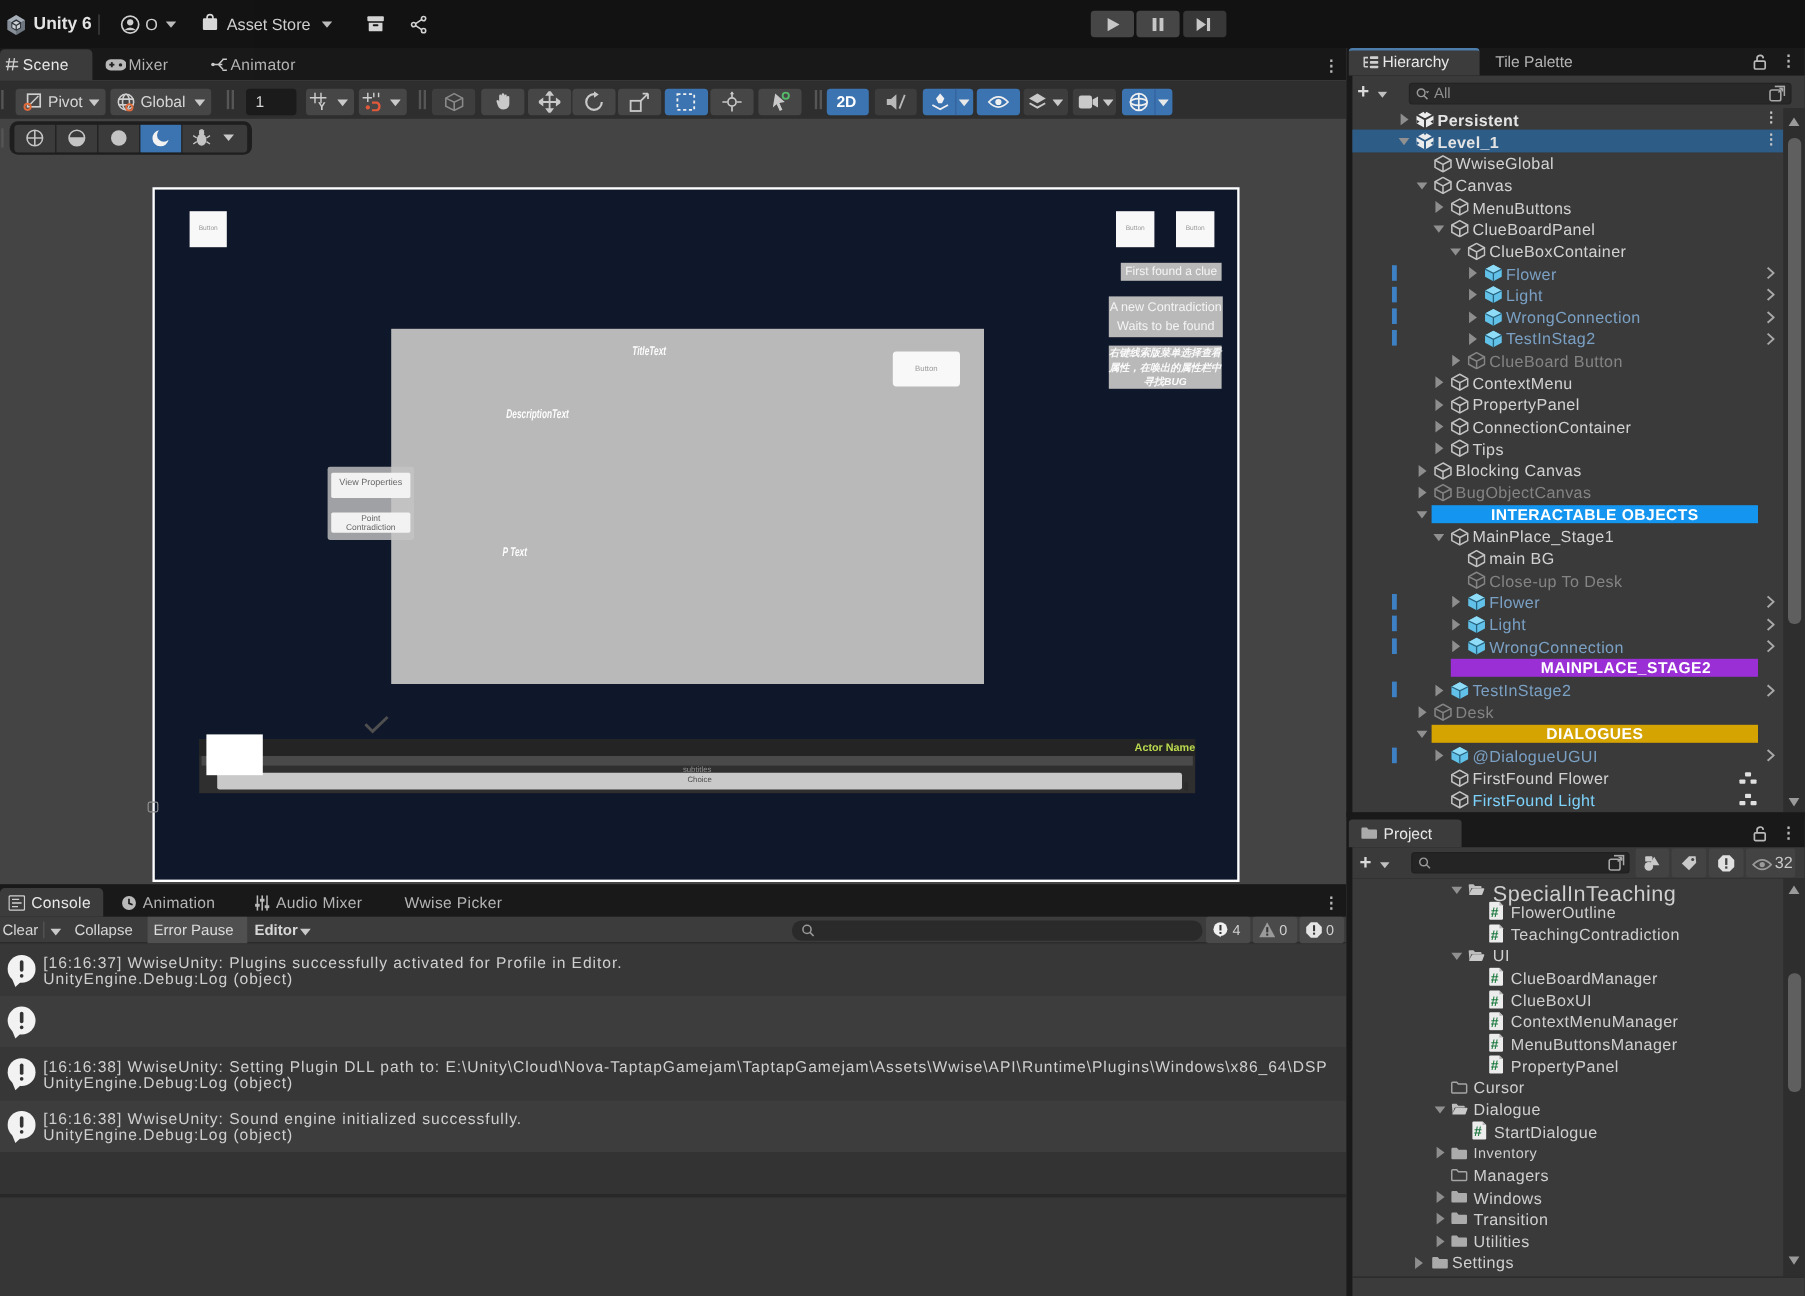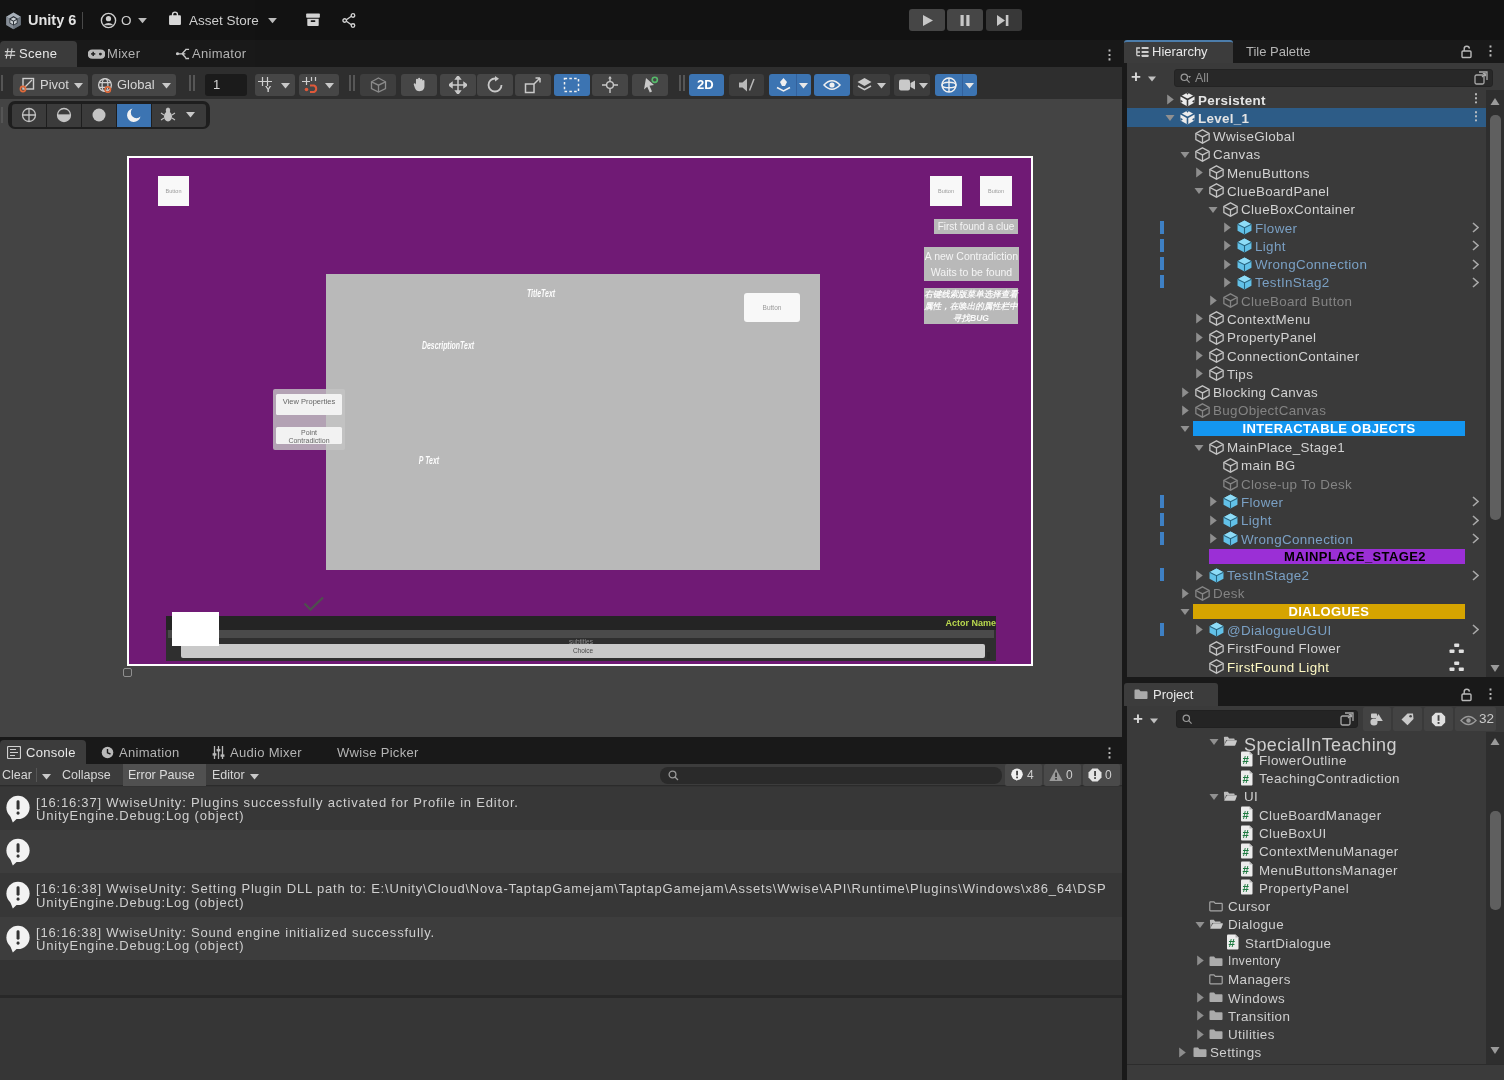--- a/index.html
+++ b/index.html
@@ -16,21 +16,21 @@
   .tabstrip{position:absolute;background:#191919;}
   .tab{position:absolute;font-size:13px;color:#b4b4b4;letter-spacing:0.3px;}
   .tab-active{background:#3c3c3c;color:#e8e8e8;border-radius:4px 4px 0 0;}
   
   #maintoolbar{left:0;top:67px;width:1122px;height:32px;background:#2e2e2e;}
   .tbbtn{position:absolute;top:7px;height:22px;background:#464646;border-radius:3px;}
   .tbbtn-blue{background:#3c74b2;}
   .tbtxt{color:#d6d6d6;font-size:13px;}
   
   #viewport{left:0;top:99px;width:1122px;height:638px;background:#444444;overflow:hidden;}
-  #gamecanvas{position:absolute;left:127px;top:57px;width:906px;height:510px;background:#701a75;border:2px solid #ffffff;}
+  #gamecanvas{position:absolute;left:127px;top:57px;width:906px;height:579px;background:#0f172a;border:2px solid #ffffff;}
   .cv-btn{position:absolute;background:#f8f8f8;color:#9a9a9a;text-align:center;}
   .cv-box{position:absolute;background:#b9b9b9;color:#f4f4f4;text-align:center;}
   
   #console{left:0;top:737px;width:1122px;height:343px;background:#333333;}
   .crow{position:absolute;left:0;width:1122px;height:43.2px;}
   .ctext{position:absolute;left:36px;color:#cfcfcf;font-size:13px;line-height:13.2px;letter-spacing:0.8px;white-space:pre;}
   
   #rightpanel{left:1127px;top:40px;width:377px;height:1040px;background:#3a3a3a;}
 </style>
 </head>
@@ -445,21 +445,21 @@
 
     <div style="position:absolute;left:0;top:27px;width:1122px;height:22px;background:#3c3c3c;border-bottom:1px solid #2b2b2b;"></div>
     <div style="position:absolute;left:2px;top:31px;font-size:12.5px;color:#d6d6d6;">Clear</div>
     <div style="position:absolute;left:36px;top:31px;width:1px;height:14px;background:#565656;"></div>
     <svg class="ico" style="left:42px;top:36px" width="9" height="7" viewBox="0 0 9 7">
       <polygon points="0,1 9,1 4.5,6.5" fill="#c9c9c9"></polygon>
     </svg>
     <div style="position:absolute;left:62px;top:31px;font-size:12.5px;color:#d6d6d6;">Collapse</div>
     <div style="position:absolute;left:123px;top:27px;width:83px;height:22px;background:#505050;"></div>
     <div style="position:absolute;left:128px;top:31px;font-size:12.5px;color:#dcdcdc;">Error Pause</div>
-    <div style="position:absolute;left:212px;top:31px;font-size:12.5px;color:#d6d6d6;">Editor</div>
+    <div style="position:absolute;left:212px;top:31px;font-size:12.5px;color:#d6d6d6;font-weight:bold;">Editor</div>
     <svg class="ico" style="left:250px;top:36px" width="9" height="7" viewBox="0 0 9 7">
       <polygon points="0,1 9,1 4.5,6.5" fill="#c9c9c9"></polygon>
     </svg>
     <div style="position:absolute;left:660px;top:30px;width:342px;height:17px;background:#2a2a2a;border-radius:8px;"></div>
     <svg class="ico" style="left:668px;top:33px" width="11" height="11" viewBox="0 0 11 11">
       <circle cx="4.5" cy="4.5" r="3.4" fill="none" stroke="#9a9a9a" stroke-width="1.3"></circle>
       <path d="M7 7 L10 10" stroke="#9a9a9a" stroke-width="1.3"></path>
     </svg>
     <div style="position:absolute;left:1005px;top:27px;width:37px;height:22px;background:#4a4a4a;border-radius:2px;"></div>
     <div style="position:absolute;left:1044px;top:27px;width:37px;height:22px;background:#4a4a4a;border-radius:2px;"></div>
@@ -734,21 +734,21 @@
       <polygon points="1,0.5 7,5 1,9.5" fill="#8e8e8e"></polygon>
     </svg>
   <svg class="ico" style="left:101px;top:491px;" width="15" height="15" viewBox="0 0 14 14">
       <use href="#cube-prefab"></use>
     </svg>
   <div style="position:absolute;left:119px;top:491.5px;font-size:13.4px;color:#7aa0c4;letter-spacing:0.35px;white-space:nowrap;">WrongConnection</div>
   <svg class="ico" style="left:350px;top:493.0px" width="7" height="11" viewBox="0 0 7 11">
       <path d="M1 1 L6 5.5 L1 10" fill="none" stroke="#a8a8a8" stroke-width="1.6"></path>
     </svg>
   <div style="position:absolute;left:38px;top:491.5px;width:3.5px;height:13px;background:#3e80c4;"></div>
-  <div style="position:absolute;left:87px;top:508.8px;width:256px;height:15.5px;background:#9b2fd6;color:#000000;font-weight:bold;font-size:13px;letter-spacing:0.4px;text-align:center;line-height:15.5px;padding-left:36px;">MAINPLACE_STAGE2</div>
+  <div style="position:absolute;left:87px;top:508.8px;width:256px;height:15.5px;background:#9b2fd6;color:#ffffff;font-weight:bold;font-size:13px;letter-spacing:0.4px;text-align:center;line-height:15.5px;padding-left:36px;">MAINPLACE_STAGE2</div>
   <svg class="ico" style="left:73px;top:530px" width="9" height="11" viewBox="0 0 8 10">
       <polygon points="1,0.5 7,5 1,9.5" fill="#8e8e8e"></polygon>
     </svg>
   <svg class="ico" style="left:87px;top:528px;" width="15" height="15" viewBox="0 0 14 14">
       <use href="#cube-prefab"></use>
     </svg>
   <div style="position:absolute;left:105px;top:528.0px;font-size:13.4px;color:#7aa0c4;letter-spacing:0.35px;white-space:nowrap;">TestInStage2</div>
   <svg class="ico" style="left:350px;top:529.5px" width="7" height="11" viewBox="0 0 7 11">
       <path d="M1 1 L6 5.5 L1 10" fill="none" stroke="#a8a8a8" stroke-width="1.6"></path>
     </svg>
@@ -778,21 +778,21 @@
   <svg class="ico" style="left:87px;top:601px;" width="15" height="15" viewBox="0 0 14 14">
       <use href="#cube-outline"></use>
     </svg>
   <div style="position:absolute;left:105px;top:601.2px;font-size:13.4px;color:#d2d2d2;letter-spacing:0.35px;white-space:nowrap;">FirstFound Flower</div>
   <svg class="ico" style="left:327px;top:602.7px" width="16" height="11" viewBox="0 0 16 11">
       <use href="#subscene-icon"></use>
     </svg>
   <svg class="ico" style="left:87px;top:619px;" width="15" height="15" viewBox="0 0 14 14">
       <use href="#cube-outline"></use>
     </svg>
-  <div style="position:absolute;left:105px;top:619.5px;font-size:13.4px;color:#fef9c3;letter-spacing:0.35px;white-space:nowrap;">FirstFound Light</div>
+  <div style="position:absolute;left:105px;top:619.5px;font-size:13.4px;color:#7dd3fc;letter-spacing:0.35px;white-space:nowrap;">FirstFound Light</div>
   <svg class="ico" style="left:327px;top:621.0px" width="16" height="11" viewBox="0 0 16 11">
       <use href="#subscene-icon"></use>
     </svg>
   <div style="position:absolute;left:364px;top:50px;width:18px;height:587px;background:#2e2e2e;"></div>
   <svg class="ico" style="left:368px;top:57px" width="10" height="9" viewBox="0 0 10 9">
       <polygon points="5,1 9.5,8 0.5,8" fill="#9a9a9a"></polygon>
     </svg>
   <div style="position:absolute;left:367.5px;top:75px;width:11px;height:405px;background:#5f5f5f;border-radius:5px;"></div>
   <svg class="ico" style="left:368px;top:624px" width="10" height="9" viewBox="0 0 10 9">
       <polygon points="5,8 9.5,1 0.5,1" fill="#9a9a9a"></polygon>

